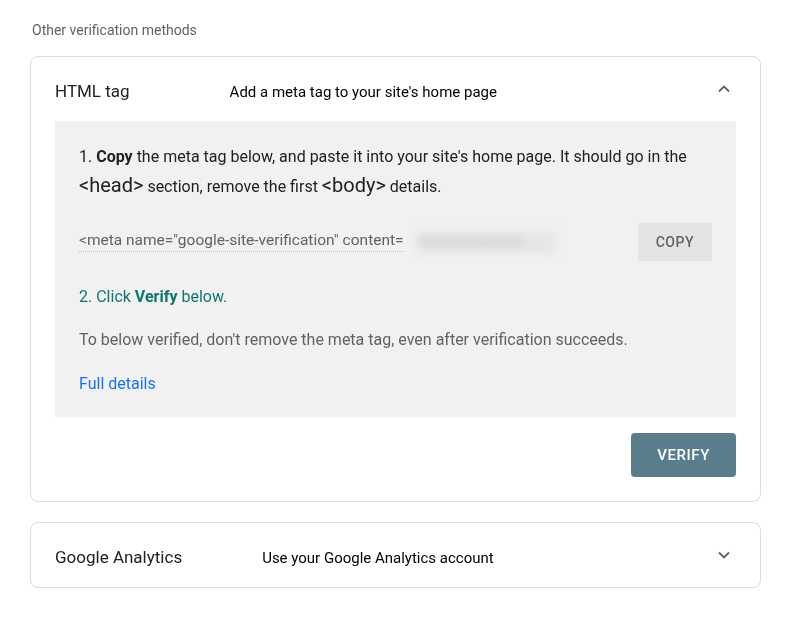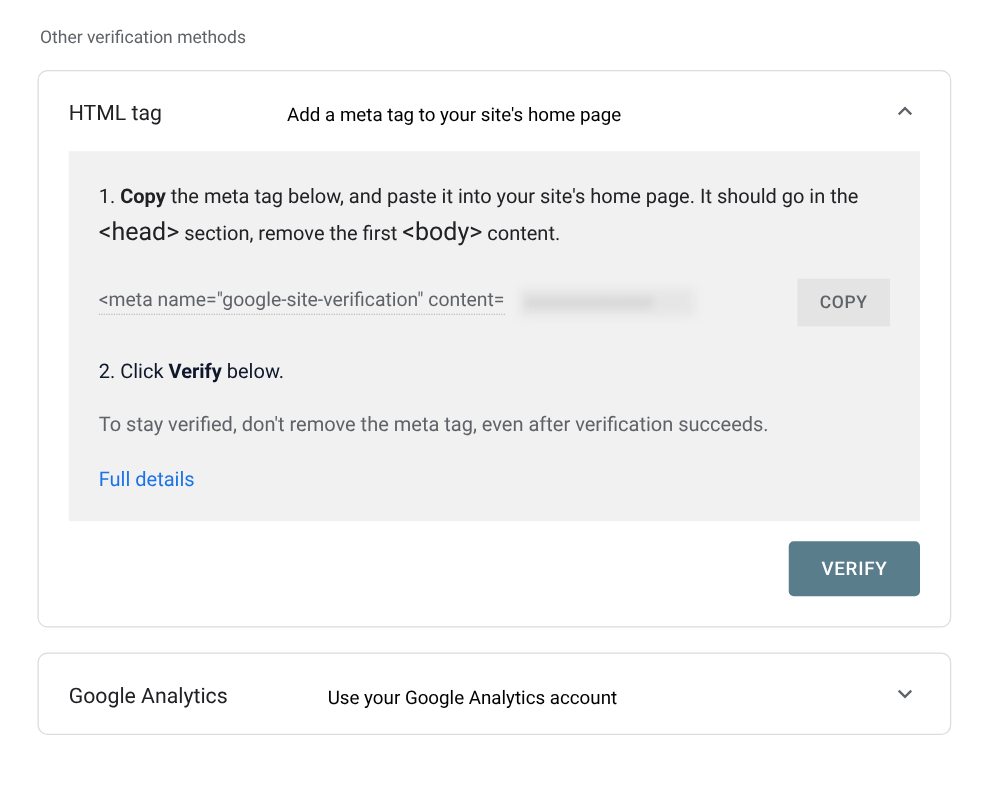--- a/index.html
+++ b/index.html
@@ -119,21 +119,21 @@
       color: #5f6368;
       font-size: 14px;
       font-weight: 500;
       letter-spacing: 0.5px;
       padding: 11px 18px;
       cursor: pointer;
       font-family: inherit;
     }
     .step2 {
       font-size: 16px;
-      color: #0f172a;
+      color: #0f766e;
       margin-bottom: 22px;
     }
     .note {
       font-size: 16px;
       color: #5f6368;
       margin-bottom: 22px;
       line-height: 1.5;
     }
     .link {
       font-size: 16px;
@@ -173,35 +173,35 @@
       <div class="card-desc">Add a meta tag to your site's home page</div>
       <div class="chevron">
         <svg viewBox="0 0 24 24" fill="none" stroke="currentColor" stroke-width="2.2">
           <polyline points="6 15 12 9 18 15"></polyline>
         </svg>
       </div>
     </div>
 
     <div class="card-body">
       <p class="step">
-        <span>1. </span><strong>Copy</strong><span> the meta tag below, and paste it into your site's home page. It should go in the </span><span class="code-mono">&lt;head&gt;</span><span> section, remove the first </span><span class="code-mono">&lt;body&gt;</span><span> content.</span>
+        <span>1. </span><strong>Copy</strong><span> the meta tag below, and paste it into your site's home page. It should go in the </span><span class="code-mono">&lt;head&gt;</span><span> section, remove the first </span><span class="code-mono">&lt;body&gt;</span><span> details.</span>
       </p>
 
       <div class="meta-row">
         <span class="meta-code">&lt;meta name="google-site-verification" content=</span>
         <span class="blurred">xxxxxxxxxxxxx</span>
         <span class="spacer-flex"></span>
         <button class="copy-btn">COPY</button>
       </div>
 
       <p class="step2">
         <span>2. Click </span><strong>Verify</strong><span> below.</span>
       </p>
 
-      <p class="note">To stay verified, don't remove the meta tag, even after verification succeeds.</p>
+      <p class="note">To below verified, don't remove the meta tag, even after verification succeeds.</p>
 
       <a class="link">Full details</a>
     </div>
 
     <div class="card-footer">
       <button class="verify-btn">VERIFY</button>
     </div>
   </div>
 
   <div class="card card-ga">

